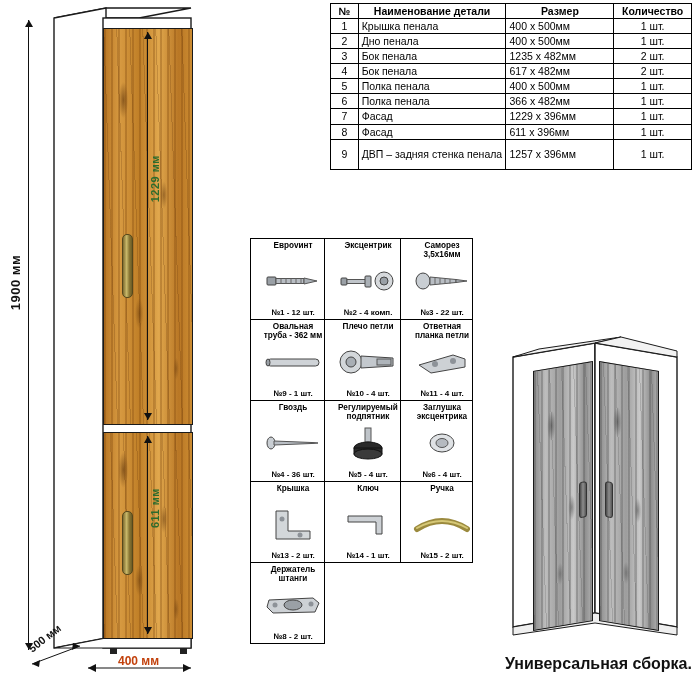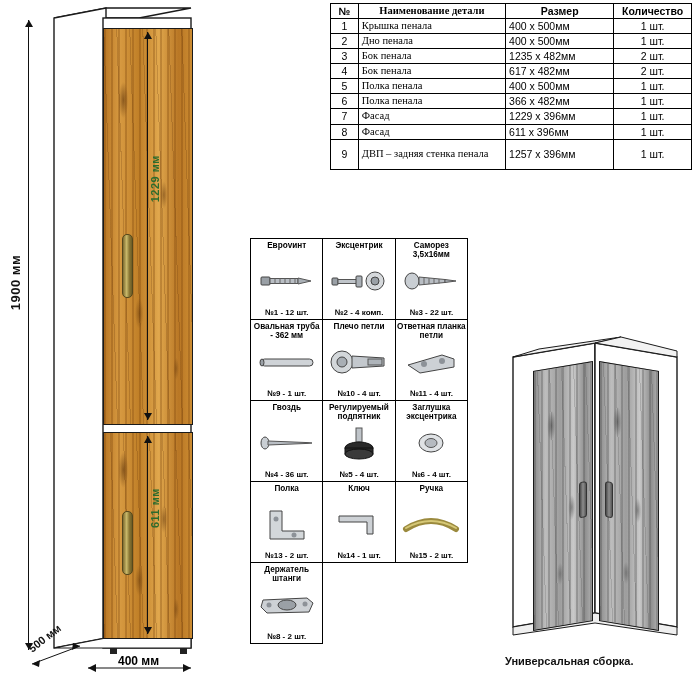--- a/index.html
+++ b/index.html
@@ -32,59 +32,59 @@
   .handle.lo{left:18px;top:78px;}
 
   
   .vdim{position:absolute;width:1px;background:#111;}
   .vdim:before,.vdim:after{content:"";position:absolute;left:-3.5px;border-left:4px solid transparent;border-right:4px solid transparent;}
   .vdim:before{top:0;border-bottom:7px solid #111;}
   .vdim:after{bottom:0;border-top:7px solid #111;}
   .vlabel{position:absolute;font-size:11px;font-weight:bold;writing-mode:vertical-rl;transform:rotate(180deg);letter-spacing:.5px;}
   .vlabel.dark{color:#111;}
   .vlabel.green{color:#2d6b2d;}
-  .hlabel{position:absolute;font-size:12px;font-weight:bold;color:#000000;}
+  .hlabel{position:absolute;font-size:12px;font-weight:bold;color:#c2410c;}
 
   .dlabel{position:absolute;font-size:11px;font-weight:bold;color:#111;transform:rotate(-38deg);transform-origin:left top;}
 
   
   #parts-table{left:330px;top:3px;width:362px;}
   table.parts{border-collapse:collapse;width:362px;font-size:10.5px;}
   table.parts th,table.parts td{border:1px solid #000;padding:1px 3px;line-height:1.15;}
   table.parts th{font-weight:bold;text-align:center;}
   .c-num{width:22px;text-align:center;}
-  .c-name{width:150px;text-align:left;font-family:Liberation Serif, serif;}
+  .c-name{width:150px;text-align:left;}
   .c-size{width:110px;text-align:left;}
   .c-qty{width:72px;text-align:center;}
 
   
   #fittings{left:250px;top:238px;width:218px;}
   table.fit{border-collapse:collapse;width:218px;}
-  table.fit td{border:1px solid #000;width:33.33%;vertical-align:top;padding:2px 1px 2px 1px;text-align:center;}
+  table.fit td{border:1px solid #000;width:33.33%;vertical-align:top;padding:2px 1px 2px 12px;text-align:center;}
   .f-title{font-size:8.2px;font-weight:bold;line-height:1.12;min-height:20px;display:block;}
   .f-art{display:block;font-size:8px;font-weight:bold;margin-top:7px;}
   .f-ico{height:40px;display:flex;align-items:center;justify-content:center;}
 
   
   #wardrobe{left:495px;top:335px;width:200px;height:330px;}
   .wdoor{position:absolute;border:1.4px solid #1a1a1a;overflow:hidden;background:#9a9a9a;}
   .greywood{position:absolute;inset:0;
     background:
       repeating-linear-gradient(90deg, rgba(70,70,70,.30) 0 2px, rgba(255,255,255,0) 2px 7px),
       repeating-linear-gradient(88deg, rgba(50,50,50,.18) 0 1px, rgba(255,255,255,0) 1px 12px),
       linear-gradient(90deg,#8e8e8e 0%,#bdbdbd 20%,#9d9d9d 45%,#c9c9c9 68%,#8e8e8e 88%,#b0b0b0 100%);
   }
   .greywood:after{content:"";position:absolute;inset:0;
     background:
       radial-gradient(ellipse 6px 22px at 30% 22%, rgba(40,40,40,.5), rgba(40,40,40,0) 70%),
       radial-gradient(ellipse 5px 18px at 65% 55%, rgba(40,40,40,.42), rgba(40,40,40,0) 70%),
       radial-gradient(ellipse 5px 16px at 45% 80%, rgba(40,40,40,.35), rgba(40,40,40,0) 70%);
   }
   .whandle{position:absolute;width:6px;height:34px;border-radius:3px;background:linear-gradient(90deg,#4a4a4a,#8d8d8d,#555);border:1px solid #333;}
-  #wardrobe-caption{position:absolute;left:505px;top:655px;font-size:11px;font-weight:bold;color:#111;text-align:center;}
+  #wardrobe-caption{position:absolute;left:505px;top:655px;font-size:16px;font-weight:bold;color:#111;text-align:center;}
 </style>
 </head>
 <body>
 
 <div class="abs" id="cabinet">
 
   <svg class="abs" style="left:0;top:0;" width="250" height="689">
 
     <polygon points="36,18 88,8 173,8 121,18" fill="#ffffff" stroke="#1a1a1a" stroke-width="1.4"></polygon>
 
@@ -308,21 +308,21 @@
           <svg width="40" height="26" viewBox="0 0 40 26">
                 <ellipse cx="20" cy="13" rx="12" ry="9" fill="#dfe2e5" stroke="#444"></ellipse>
                 <ellipse cx="20" cy="13" rx="6" ry="4.5" fill="#b5bac0" stroke="#555"></ellipse>
               </svg>
         </span>
         <span class="f-art">№6 - 4 шт.</span>
       </td>
     </tr>
     <tr>
       <td>
-        <span class="f-title">Полка</span>
+        <span class="f-title">Крышка</span>
         <span class="f-ico">
           <svg width="50" height="34" viewBox="0 0 50 34">
                 <path d="M8 4 L20 4 L20 24 L42 24 L42 32 L8 32 Z" fill="#d3d7da" stroke="#444"></path>
                 <circle cx="14" cy="12" r="2.5" fill="#8d9298"></circle>
                 <circle cx="32" cy="28" r="2.5" fill="#8d9298"></circle>
               </svg>
         </span>
         <span class="f-art">№13 - 2 шт.</span>
       </td>
       <td>

